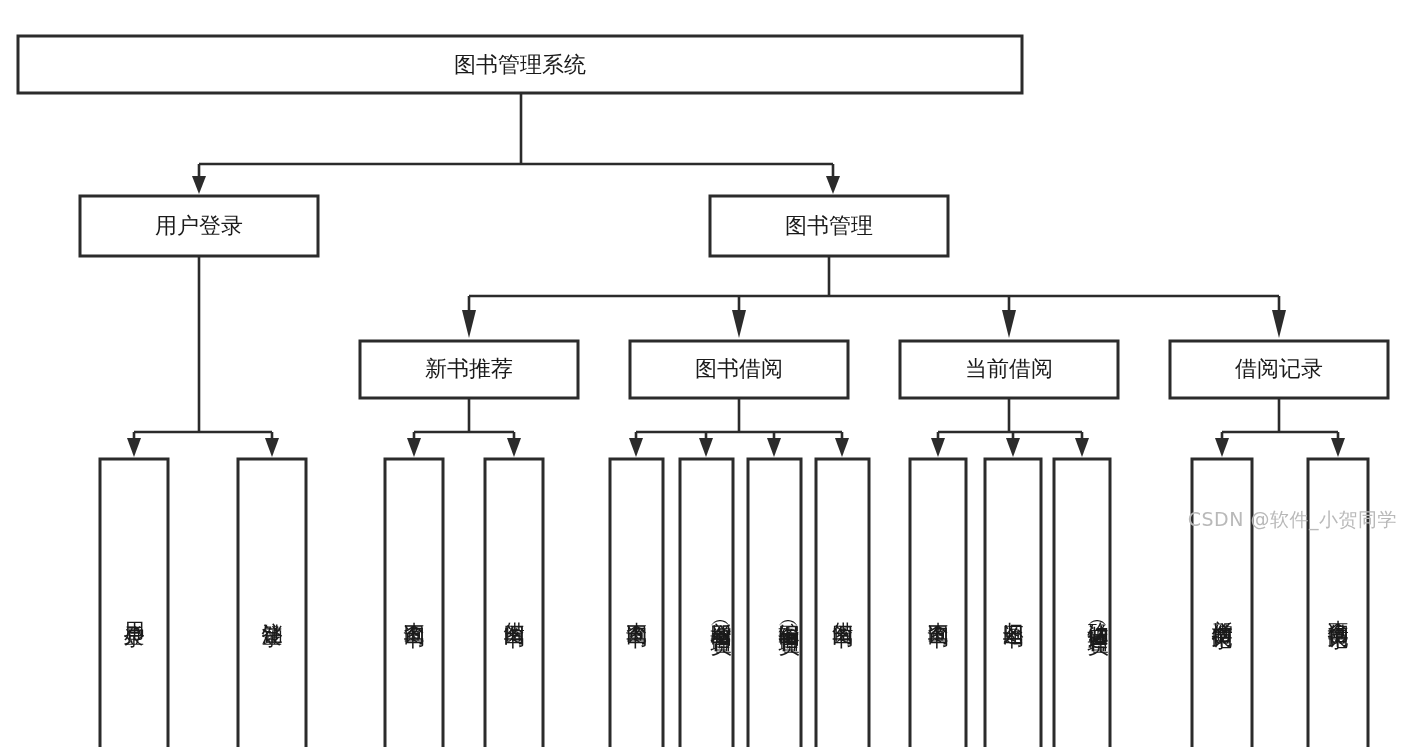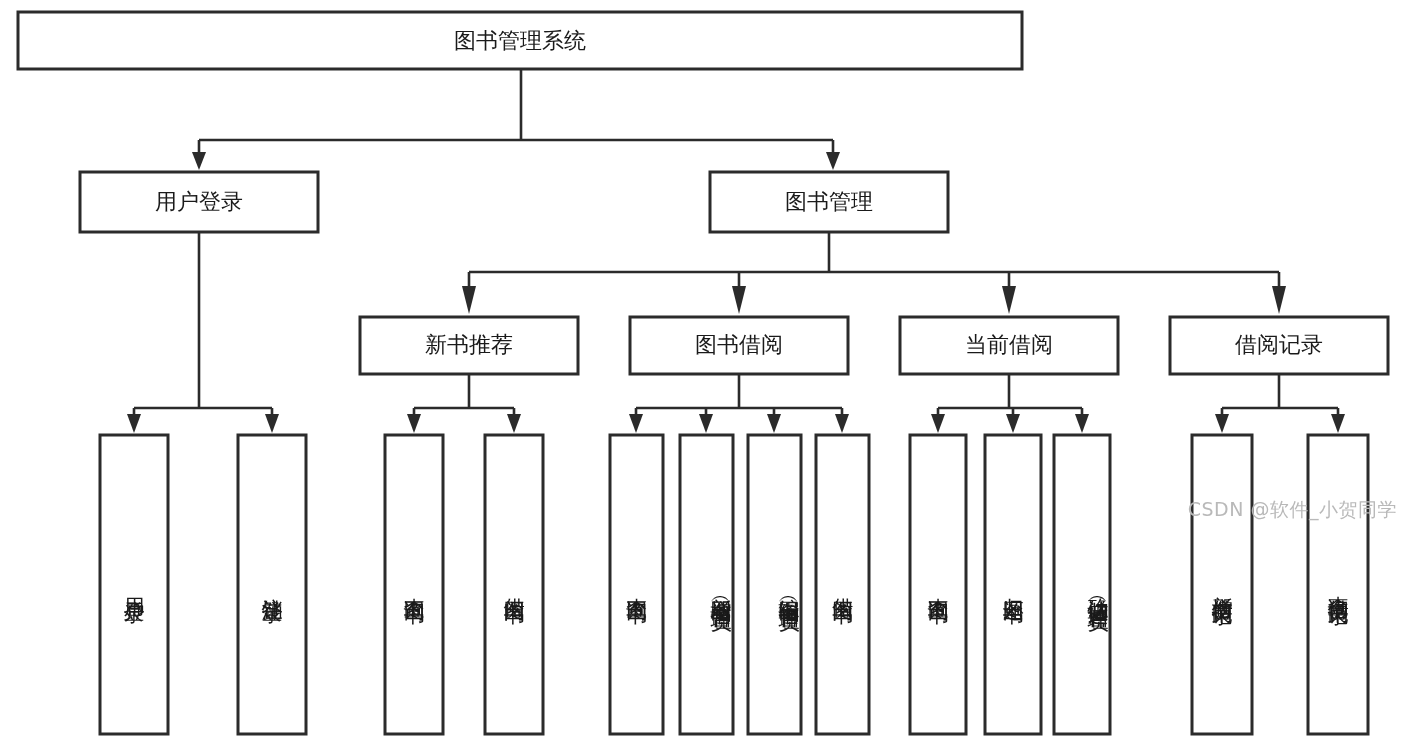--- a/index.html
+++ b/index.html
@@ -12,20 +12,21 @@
     height: 747px;
     font-family: "DejaVu Sans", "Liberation Sans", sans-serif;
     overflow: hidden;
     position: relative;
   }
   #diagram-root {
     position: relative;
     width: 1405px;
     height: 526px;
     background: #ffffff;
+    margin-top: 24px;
   }
   svg.diagram {
     position: absolute;
     top: 0;
     left: 0;
     width: 1405px;
     height: 747px;
     display: block;
   }
   .node-rect {
@@ -62,21 +63,21 @@
     display: flex;
     align-items: center;
     justify-content: center;
     text-align: center;
     white-space: nowrap;
     pointer-events: none;
   }
   .watermark {
     position: absolute;
     right: 8px;
-    bottom: 3px;
+    bottom: 17px;
     font-family: "DejaVu Sans", "Liberation Sans", sans-serif;
     font-size: 19px;
     color: #b9b9b9;
     white-space: nowrap;
     letter-spacing: 0.5px;
   }
 </style>
 </head>
 <body>
 

